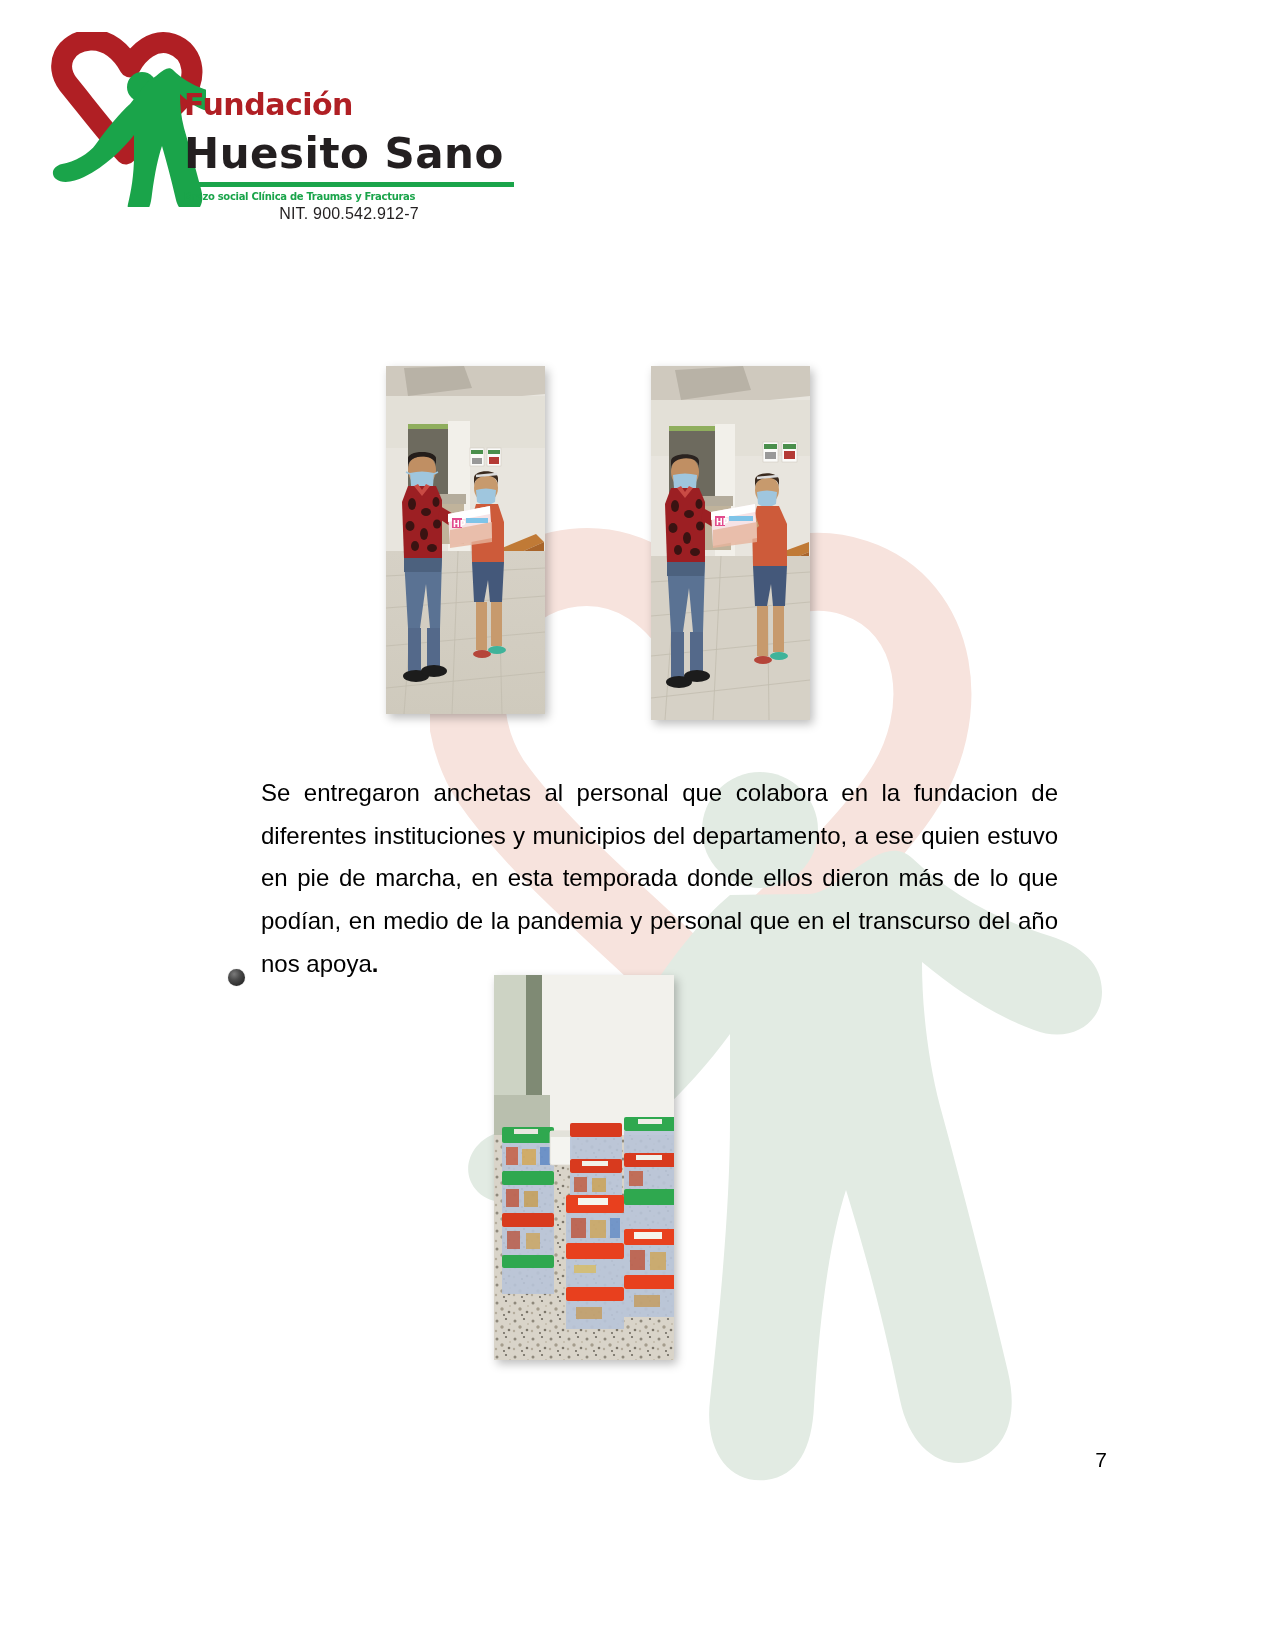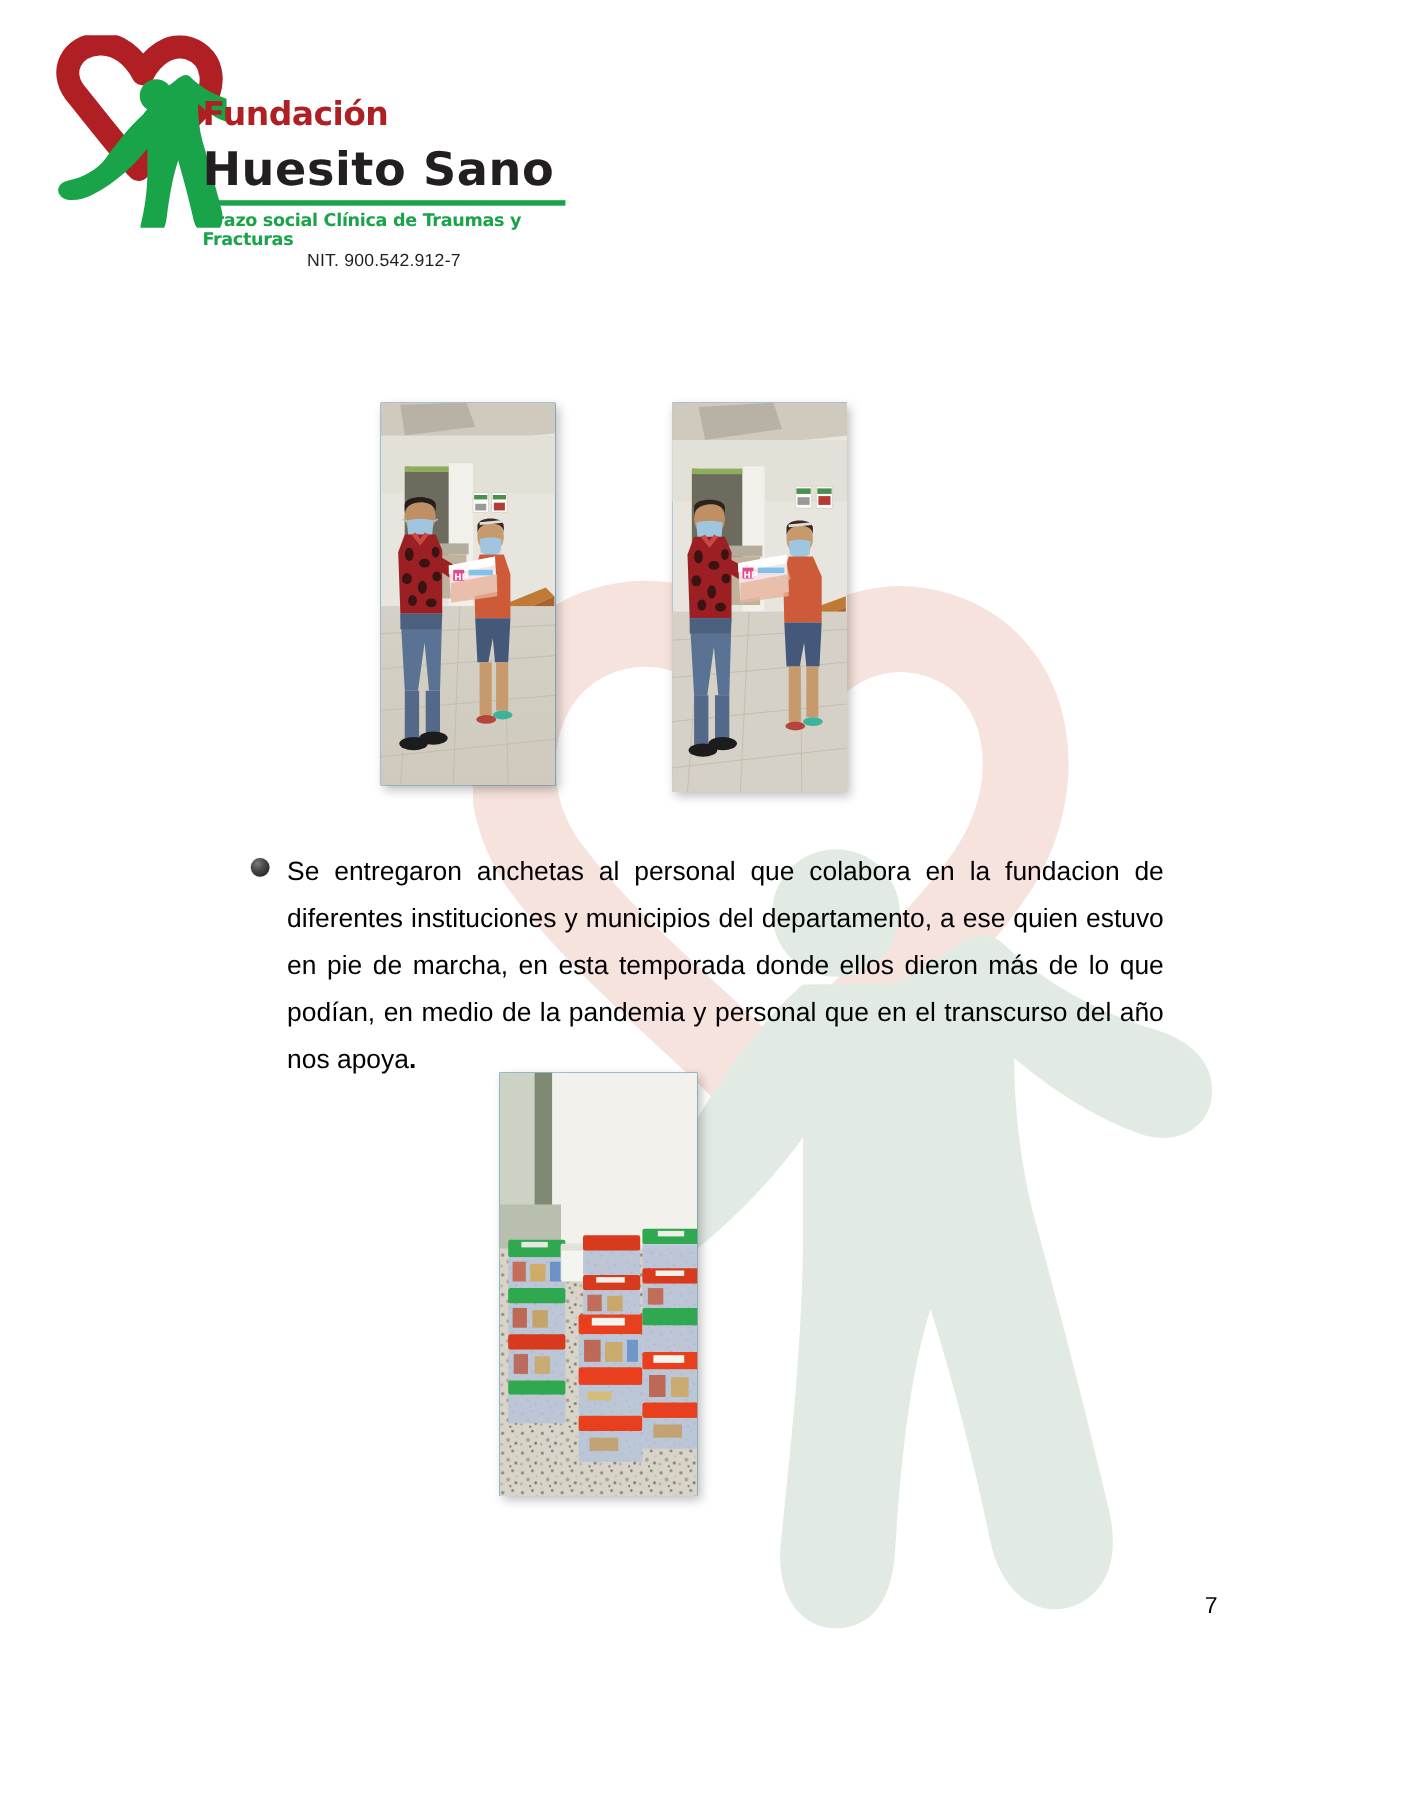--- a/index.html
+++ b/index.html
@@ -72,21 +72,21 @@
     margin-top: 12px;
   }
   .logo-rule {
     height: 5px;
     background: #1aa44a;
     margin-top: 6px;
     width: 100%;
   }
   .logo-tagline {
     font-family: "DejaVu Sans", sans-serif;
-    font-size: 16px;
+    font-size: 10px;
     font-weight: bold;
     color: #1aa44a;
     margin-top: 4px;
     letter-spacing: -0.3px;
     line-height: 1.1;
   }
   .logo-nit {
     font-family: "Liberation Sans", sans-serif;
     font-size: 16px;
     color: #231f20;
@@ -123,32 +123,33 @@
   .para-text {
     font-family: "Liberation Sans", sans-serif;
     font-size: 24px;
     color: #000000;
     line-height: 1.42;
   }
 
   #para1 { left: 228px; top: 252px; width: 830px; }
   #para1 .para-text { text-align: justify; }
 
-  #para2 { left: 228px; top: 772px; width: 830px; }
+  #para2 { left: 228px; top: 772px; width: 830px; align-items: flex-end; }
   #para2 .para-text { text-align: justify; line-height: 1.78; }
 
   .bold-dot { font-weight: bold; }
 
   
   .photo {
     position: absolute;
     overflow: hidden;
     box-shadow: 3px 4px 9px rgba(0,0,0,0.26);
     z-index: 2;
-    background: #0369a1;
+    background: #fdba74;
+    margin-left: 40px;
   }
   #photo-1 { left: 346px; top: 366px; width: 159px; height: 348px; }
   #photo-2 { left: 611px; top: 366px; width: 159px; height: 354px; }
   #photo-3 { left: 454px; top: 975px; width: 180px; height: 385px; }
 
   .photo svg { width: 100%; height: 100%; display: block; }
 
   
   .page-number {
     position: absolute;

